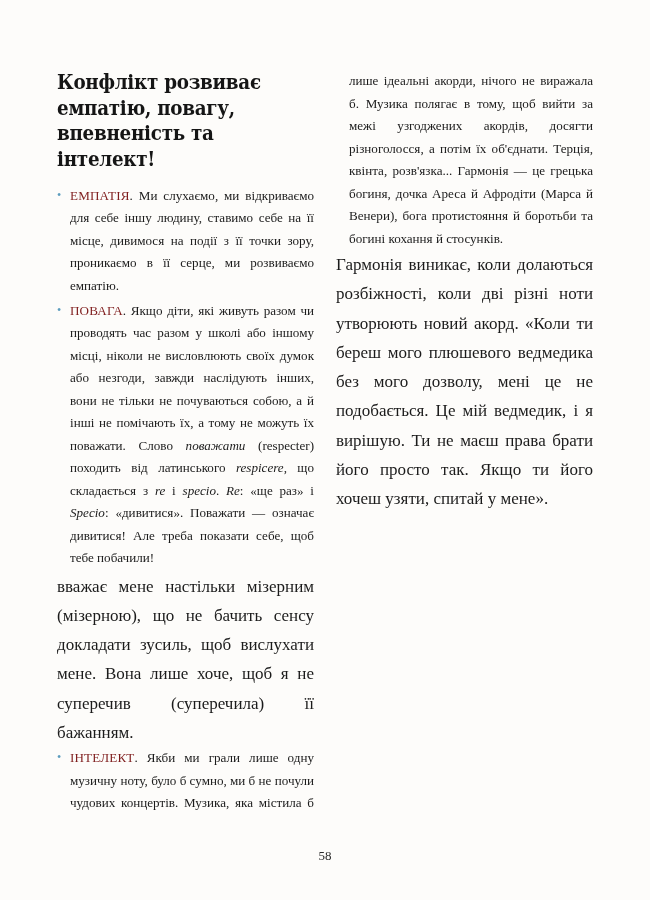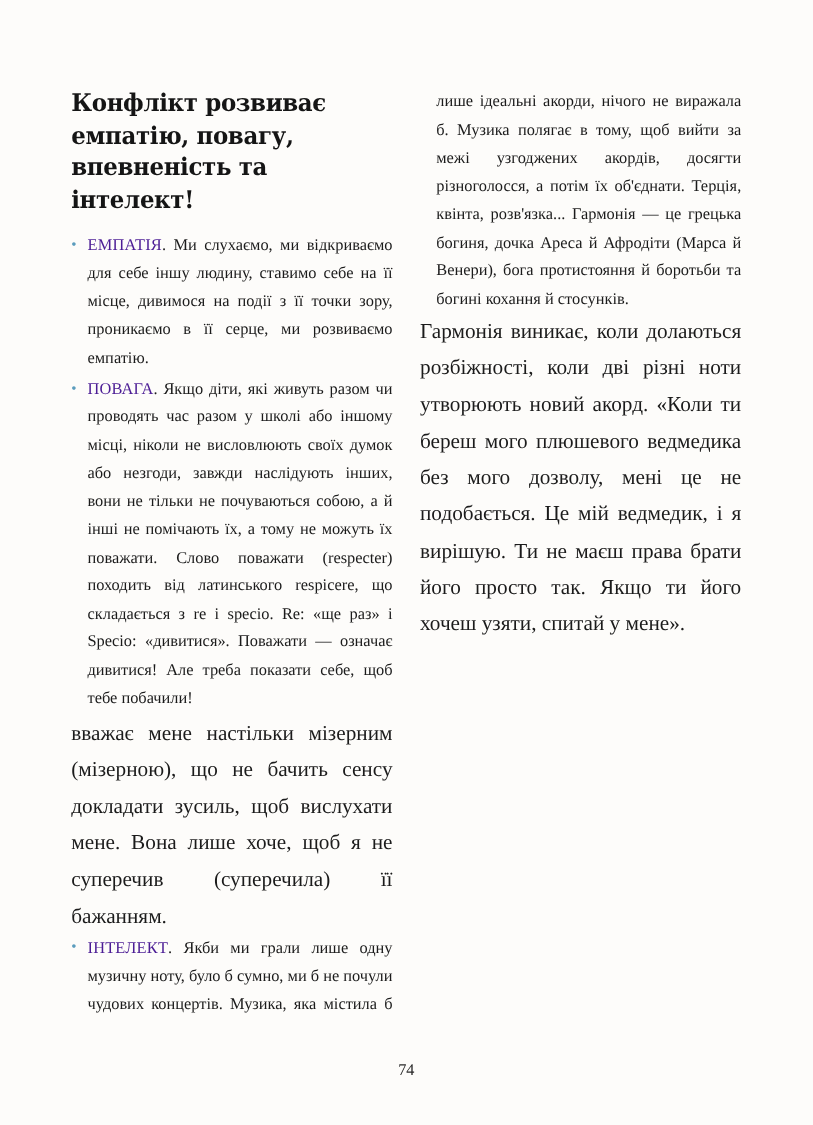--- a/index.html
+++ b/index.html
@@ -70,38 +70,39 @@
     content: "\2022";
     position: absolute;
     left: 0;
     top: 0;
     color: #5b9cbd;
     font-size: 12px;
     line-height: 1.72;
   }
 
   .lead {
-    color: #4c1d95;
+    color: #7f1d1d;
     letter-spacing: 0.15px;
   }
 
   .para {
     margin: 0;
     font-size: 17px;
     line-height: 1.72;
     text-align: justify;
     text-justify: inter-word;
     hyphens: manual;
   }
 
   .para.cont {
     padding-left: 0;
   }
 
   .it {
+    font-style: italic;
   }
 
   .page-number {
     position: absolute;
     left: 0;
     top: 848px;
     width: 650px;
     text-align: center;
     font-size: 13px;
     color: #2a2a2a;
@@ -129,15 +130,15 @@
     <p class="para cont">вважає мене настільки мізерним (мізерною), що не бачить сенсу докладати зусиль, щоб вислухати мене. Вона лише хоче, щоб я не суперечив (суперечила) її бажанням.</p>
 
     <ul class="bullet-list">
       <li class="bullet-item"><span class="lead">ІНТЕЛЕКТ</span><span>. Якби ми грали лише одну музичну ноту, було б сумно, ми б не почули чудових концертів. Музика, яка містила б лише ідеальні акорди, нічого не виражала б. Музика полягає в тому, щоб вийти за межі узгоджених акордів, досягти різноголосся, а потім їх об'єднати. Терція, квінта, розв'язка... Гармонія — це грецька богиня, дочка Ареса й Афродіти (Марса й Венери), бога протистояння й боротьби та богині кохання й стосунків.</span></li>
     </ul>
 
     <p class="para">Гармонія виникає, коли долаються розбіжності, коли дві різні ноти утворюють новий акорд. «Коли ти береш мого плюшевого ведмедика без мого дозволу, мені це не подобається. Це мій ведмедик, і я вирішую. Ти не маєш права брати його просто так. Якщо ти його хочеш узяти, спитай у мене».</p>
 
   </div>
 
-  <div class="page-number">74</div>
+  <div class="page-number">58</div>
 
 </div>
 
 </body></html>

